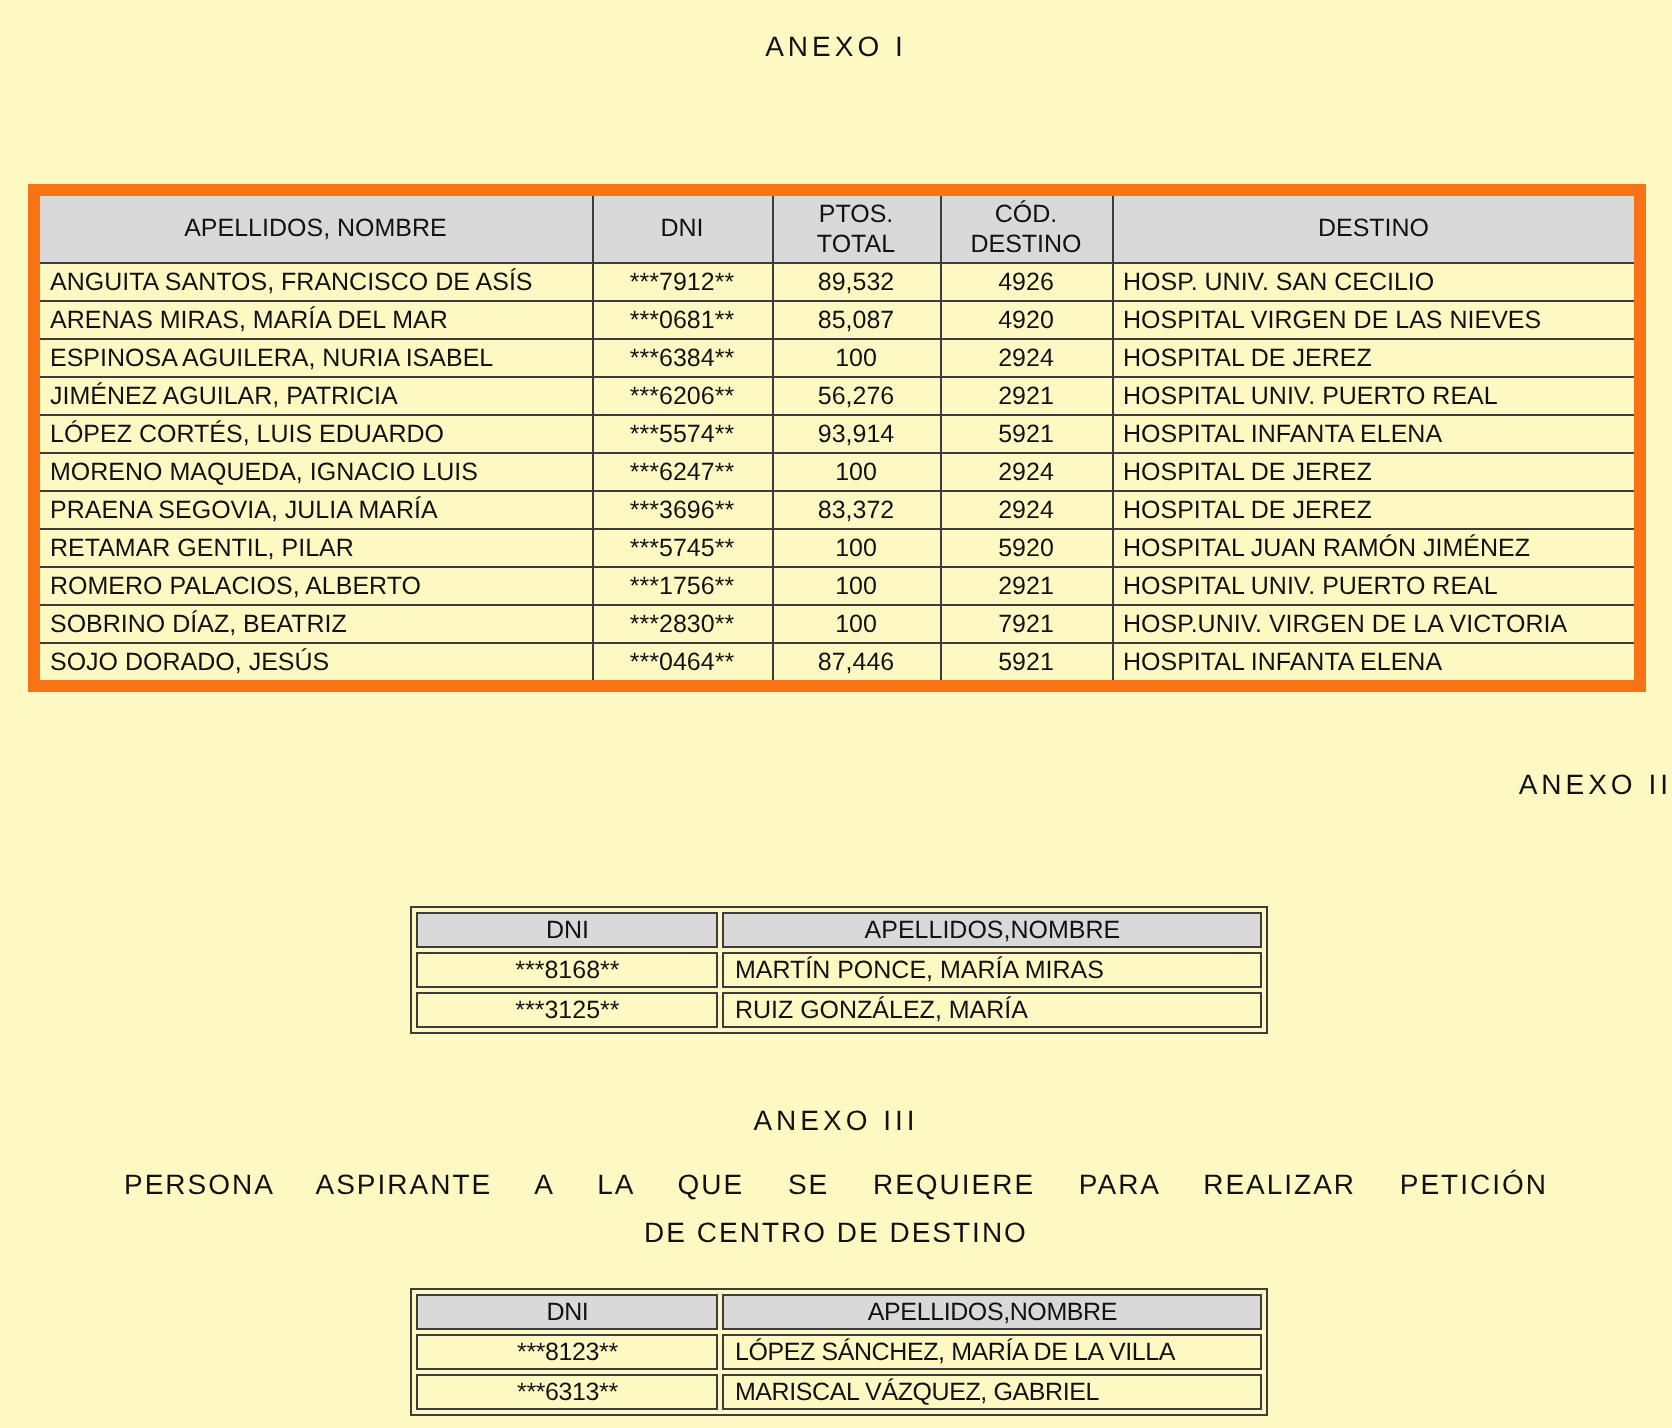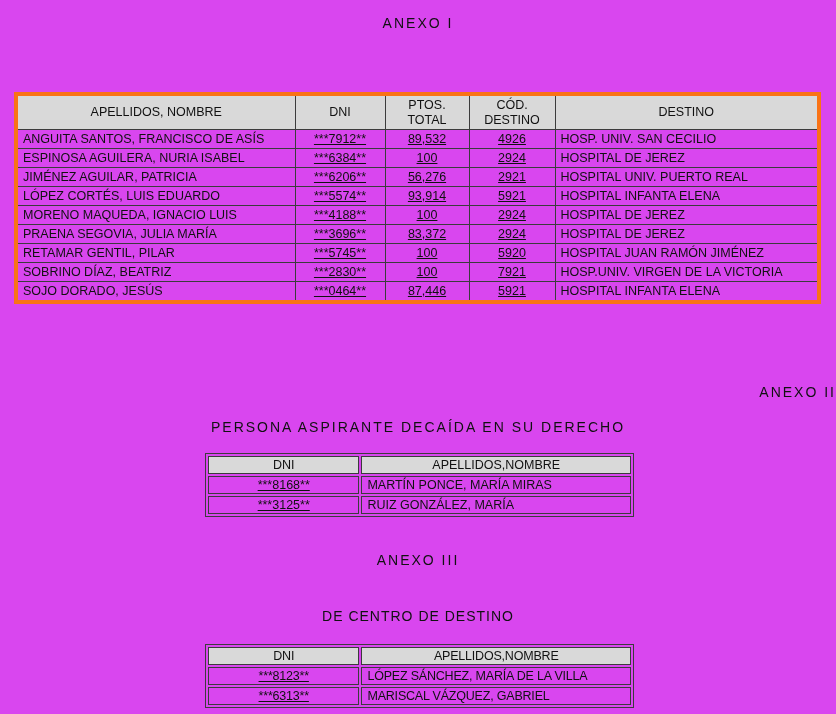--- a/index.html
+++ b/index.html
@@ -1,38 +1,38 @@
 <!DOCTYPE html>
 <html><head>
 <meta charset="utf-8">
 <style>
   html,body{margin:0;padding:0;background:#ffffff;}
   .page{
     position:relative;
     width:836px;height:714px;
-    background:#d946ef;
+    background:#fef9c3;
     font-family:"Liberation Sans", sans-serif;
     color:#111111;
     overflow:hidden;
   }
   .heading{
     position:absolute;left:0;width:100%;
     text-align:center;
     font-size:14px;
     letter-spacing:2px;
     white-space:nowrap;
   }
   
   .main-table{
     position:absolute;left:14px;top:92px;
     width:803px;
     border-collapse:collapse;
     table-layout:fixed;
     font-size:12.5px;
-    border:4px solid #f97316;
+    border:6px solid #f97316;
   }
   .main-table th,.main-table td{
     border:1px solid #3c3c3c;
     padding:0 5px;
     overflow:hidden;
     white-space:nowrap;
   }
   .main-table th{
     background:#d9d9d9;
     font-weight:normal;
@@ -41,21 +41,21 @@
     vertical-align:middle;
     white-space:pre-line;
     line-height:15px;
   }
   .main-table td{height:18px;line-height:18px;}
   .col-ape{width:279px;}
   .col-dni{width:90px;}
   .col-ptos{width:84px;}
   .col-cod{width:86px;}
   .col-dest{width:264px;}
-  td.center{text-align:center;text-decoration:underline;}
+  td.center{text-align:center;}
   td.left{text-align:left;}
   
   .small-table{
     position:absolute;
     width:429px;
     border:1px solid #3c3c3c;
     border-collapse:separate;
     border-spacing:2px;
     table-layout:fixed;
     font-size:12.5px;
@@ -123,20 +123,27 @@
     </thead>
     <tbody>
       <tr>
         <td class="left">ANGUITA SANTOS, FRANCISCO DE ASÍS</td>
         <td class="center">***7912**</td>
         <td class="center">89,532</td>
         <td class="center">4926</td>
         <td class="left">HOSP. UNIV. SAN CECILIO</td>
       </tr>
       <tr>
+        <td class="left">ARENAS MIRAS, MARÍA DEL MAR</td>
+        <td class="center">***0681**</td>
+        <td class="center">85,087</td>
+        <td class="center">4920</td>
+        <td class="left">HOSPITAL VIRGEN DE LAS NIEVES</td>
+      </tr>
+      <tr>
         <td class="left">ESPINOSA AGUILERA, NURIA ISABEL</td>
         <td class="center">***6384**</td>
         <td class="center">100</td>
         <td class="center">2924</td>
         <td class="left">HOSPITAL DE JEREZ</td>
       </tr>
       <tr>
         <td class="left">JIMÉNEZ AGUILAR, PATRICIA</td>
         <td class="center">***6206**</td>
         <td class="center">56,276</td>
@@ -145,58 +152,64 @@
       </tr>
       <tr>
         <td class="left">LÓPEZ CORTÉS, LUIS EDUARDO</td>
         <td class="center">***5574**</td>
         <td class="center">93,914</td>
         <td class="center">5921</td>
         <td class="left">HOSPITAL INFANTA ELENA</td>
       </tr>
       <tr>
         <td class="left">MORENO MAQUEDA, IGNACIO LUIS</td>
-        <td class="center">***4188**</td>
+        <td class="center">***6247**</td>
         <td class="center">100</td>
         <td class="center">2924</td>
         <td class="left">HOSPITAL DE JEREZ</td>
       </tr>
       <tr>
         <td class="left">PRAENA SEGOVIA, JULIA MARÍA</td>
         <td class="center">***3696**</td>
         <td class="center">83,372</td>
         <td class="center">2924</td>
         <td class="left">HOSPITAL DE JEREZ</td>
       </tr>
       <tr>
         <td class="left">RETAMAR GENTIL, PILAR</td>
         <td class="center">***5745**</td>
         <td class="center">100</td>
         <td class="center">5920</td>
         <td class="left">HOSPITAL JUAN RAMÓN JIMÉNEZ</td>
       </tr>
       <tr>
+        <td class="left">ROMERO PALACIOS, ALBERTO</td>
+        <td class="center">***1756**</td>
+        <td class="center">100</td>
+        <td class="center">2921</td>
+        <td class="left">HOSPITAL UNIV. PUERTO REAL</td>
+      </tr>
+      <tr>
         <td class="left">SOBRINO DÍAZ, BEATRIZ</td>
         <td class="center">***2830**</td>
         <td class="center">100</td>
         <td class="center">7921</td>
         <td class="left">HOSP.UNIV. VIRGEN DE LA VICTORIA</td>
       </tr>
       <tr>
         <td class="left">SOJO DORADO, JESÚS</td>
         <td class="center">***0464**</td>
         <td class="center">87,446</td>
         <td class="center">5921</td>
         <td class="left">HOSPITAL INFANTA ELENA</td>
       </tr>
     </tbody>
   </table>
 
   <div class="heading h-anexo2">ANEXO II</div>
-  <div class="heading h-sub2">PERSONA ASPIRANTE DECAÍDA EN SU DERECHO</div>
 
   <table class="small-table t-anexo2">
     <colgroup>
         <col class="sc-dni">
         <col class="sc-nom">
       </colgroup>
     <thead>
       <tr>
         <th>DNI</th>
         <th>APELLIDOS,NOMBRE</th>
@@ -208,20 +221,21 @@
         <td class="left">MARTÍN PONCE, MARÍA MIRAS</td>
       </tr>
       <tr>
         <td class="center">***3125**</td>
         <td class="left">RUIZ GONZÁLEZ, MARÍA</td>
       </tr>
     </tbody>
   </table>
 
   <div class="heading h-anexo3">ANEXO III</div>
+  <div class="sub3-line1">PERSONA ASPIRANTE A LA QUE SE REQUIERE PARA REALIZAR PETICIÓN</div>
   <div class="sub3-line2">DE CENTRO DE DESTINO</div>
 
   <table class="small-table t-anexo3">
     <colgroup>
         <col class="sc-dni">
         <col class="sc-nom">
       </colgroup>
     <thead>
       <tr>
         <th>DNI</th>

